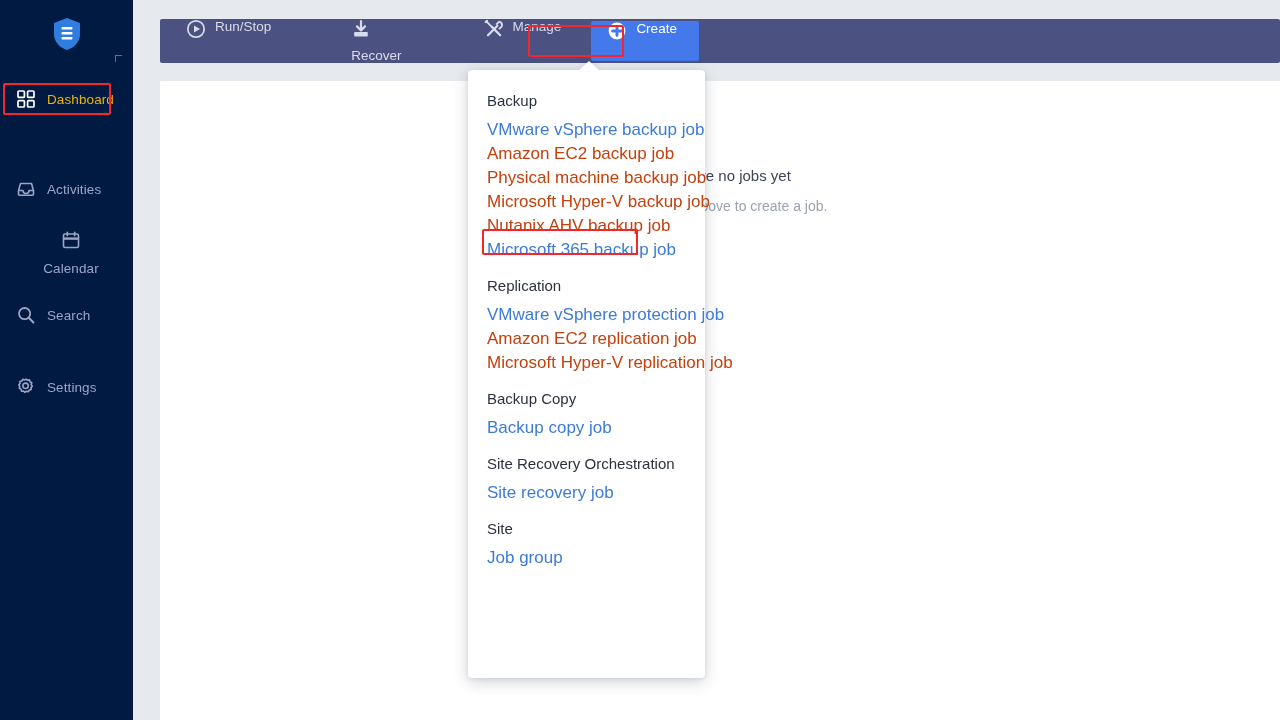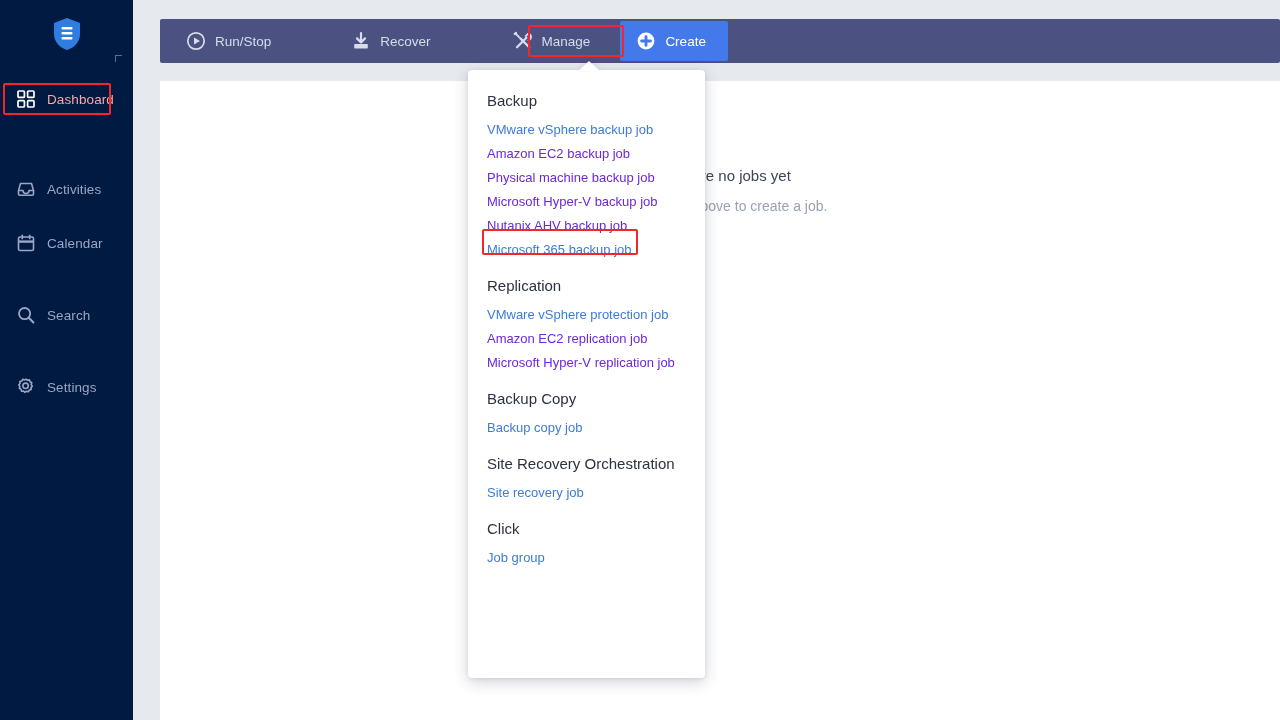--- a/index.html
+++ b/index.html
@@ -58,26 +58,26 @@
     align-items: center;
     gap: 11px;
     padding-left: 6px;
     color: #9aa6c4;
     font-size: 13.5px;
     letter-spacing: 0.1px;
     cursor: pointer;
     white-space: nowrap;
   }
   .nav-item .ic { width: 20px; height: 20px; display: block; flex: none; }
-  .nav-item.active { color: #fca5a5; }
+  .nav-item.active { color: #eab308; }
   .nav-item.active .ic { color: #ffffff; }
 
   .nav-dashboard { top: 86px; }
   .nav-activities { top: 176px; }
-  .nav-calendar   { top: 230px; }
+  .nav-calendar   { top: 230px; flex-direction: column; }
   .nav-search     { top: 302px; }
   .nav-settings   { top: 374px; }
 
   
   .anno {
     position: absolute;
     border: 2.5px solid #f4252b;
     border-radius: 2px;
     pointer-events: none;
     z-index: 90;
@@ -110,40 +110,39 @@
     background: #4b5180;
     border-radius: 2px;
     display: flex;
     align-items: center;
     z-index: 10;
   }
 
   .tb-btn {
     height: 44px;
     display: flex;
-    align-items: center;
     gap: 9px;
     padding: 0 18px 0 18px;
     color: #d9dcea;
     font-size: 13.5px;
     cursor: pointer;
     white-space: nowrap;
   }
   .tb-btn .ic { width: 20px; height: 20px; display: block; flex: none; }
   .tb-btn.create {
     background: #4479ec;
     color: #ffffff;
     height: 40px;
     margin-left: 12px;
     border-radius: 2px;
     padding: 0 22px 0 16px;
   }
   .tb-btn.create .ic { color: #ffffff; }
   .tb-sp-run     { margin-left: 8px; }
-  .tb-sp-recover { margin-left: 44px; }
+  .tb-sp-recover { margin-left: 44px; flex-direction: column; }
   .tb-sp-manage  { margin-left: 46px; }
   .tb-sp-create  { margin-left: 44px; }
 
   
   .content {
     position: absolute;
     left: 160px; top: 81px;
     width: 1120px; height: 639px;
     background: #ffffff;
     z-index: 6;
@@ -190,27 +189,27 @@
     padding: 0 0 0 19px;
     font-size: 15px;
     color: #2b3140;
     margin-bottom: 8px;
     line-height: 18px;
   }
   .menu-item {
     padding: 0 0 0 19px;
     height: 24px;
     line-height: 24px;
-    font-size: 13px;
+    font-size: 17px;
     color: #3d7bd6;
     cursor: pointer;
     white-space: nowrap;
   }
   .menu-item.disabled {
-    color: #6d28d9;
+    color: #c2410c;
     cursor: default;
   }
 
   .sec-backup   { margin-top: 0; }
   .sec-other    { margin-top: 15px; }
 </style>
 </head>
 <body>
 
 <div class="app">
@@ -349,21 +348,21 @@
       <div class="menu-item">Backup copy job</div>
     </div>
 
     <div class="sec-other">
       <div class="menu-group-title">Site Recovery Orchestration</div>
       <div class="menu-item">Site recovery job</div>
     </div>
 
 
     <div class="sec-other">
-      <div class="menu-group-title">Click</div>
+      <div class="menu-group-title">Site</div>
       <div class="menu-item">Job group</div>
     </div>
   </div>
 
   <div class="anno anno-dashboard"></div>
   <div class="anno anno-create"></div>
   <div class="anno anno-m365"></div>
 
 </div>
 

